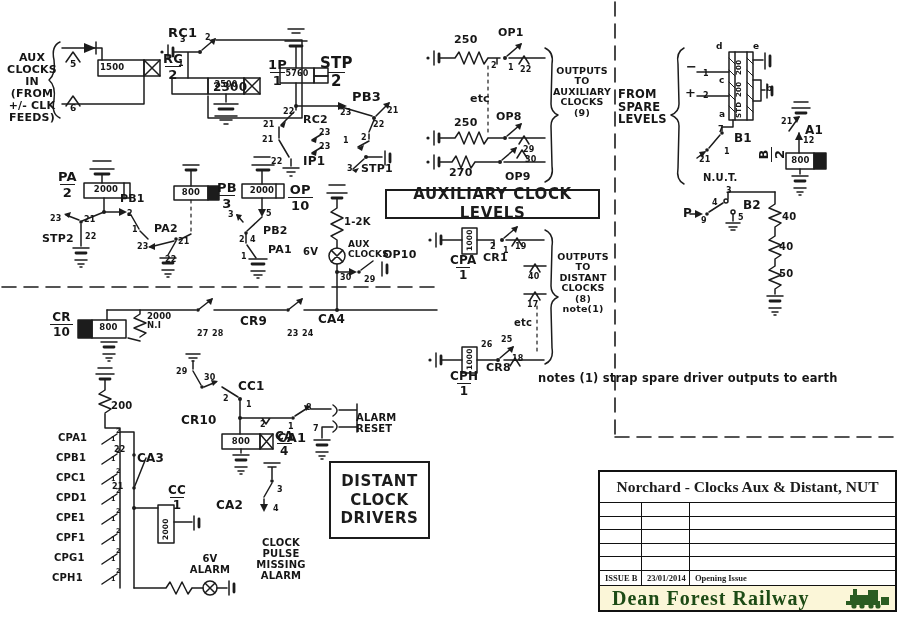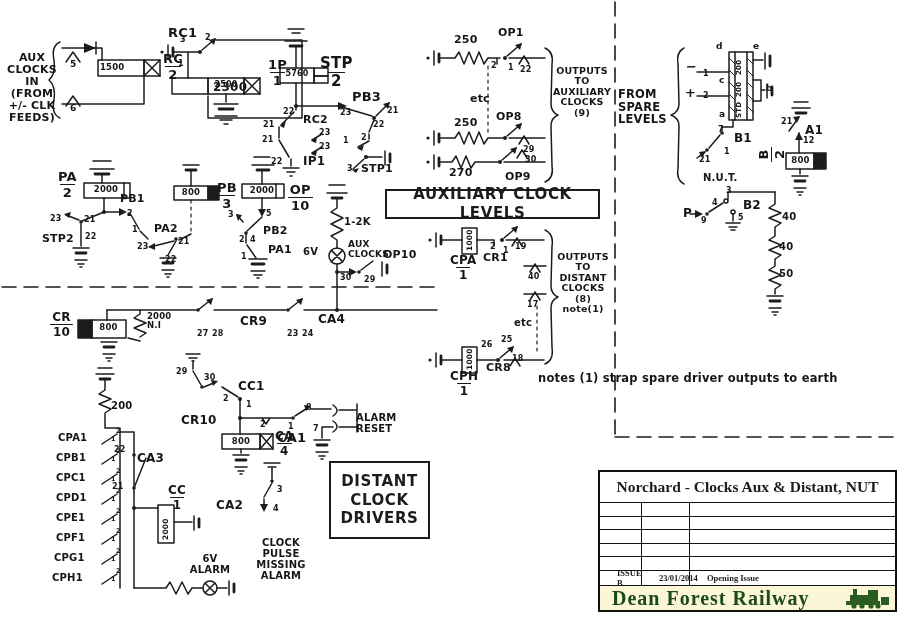--- a/index.html
+++ b/index.html
@@ -20,21 +20,21 @@
             font-weight:700;font-size:15.5px}
   .tb-doc{height:21px;border-bottom:1.6px solid #111;display:flex;align-items:center;justify-content:center;
           font-weight:700;font-size:14.5px}
   .tb-grid{flex:1;display:flex;flex-direction:column}
   .tb-row{flex:1;border-bottom:1px solid #111;display:flex}
   .cell1{width:42px;border-right:1px solid #111;box-sizing:border-box}
   .cell2{width:48px;border-right:1px solid #111;box-sizing:border-box}
   .cell3{flex:1}
   .tb-issue{height:14px;border-bottom:1.6px solid #111;display:flex;align-items:center;
             font-weight:700;font-size:8.5px}
-  .tb-issue .cell1,.tb-issue .cell2,.tb-issue .cell3{padding-left:17px;height:100%;display:flex;align-items:center}
+  .tb-issue .cell1,.tb-issue .cell2,.tb-issue .cell3{padding-left:5px;height:100%;display:flex;align-items:center}
   .tb-banner{height:24px;background:#fbf6d8;display:flex;align-items:center;position:relative}
   .banner-text{font-size:20px;font-weight:700;color:#1d4b15;padding-left:12px;letter-spacing:1px}
   .train{position:absolute;right:4px;top:1px}
   svg.main *{vector-effect:non-scaling-stroke}
   .thick{stroke-width:2.8px}
   .dash1{stroke-dasharray:14 8;stroke-width:1.6px}
   .dash2{stroke-dasharray:3 4;stroke-width:1.2px}
 </style>
 </head>
 <body>

